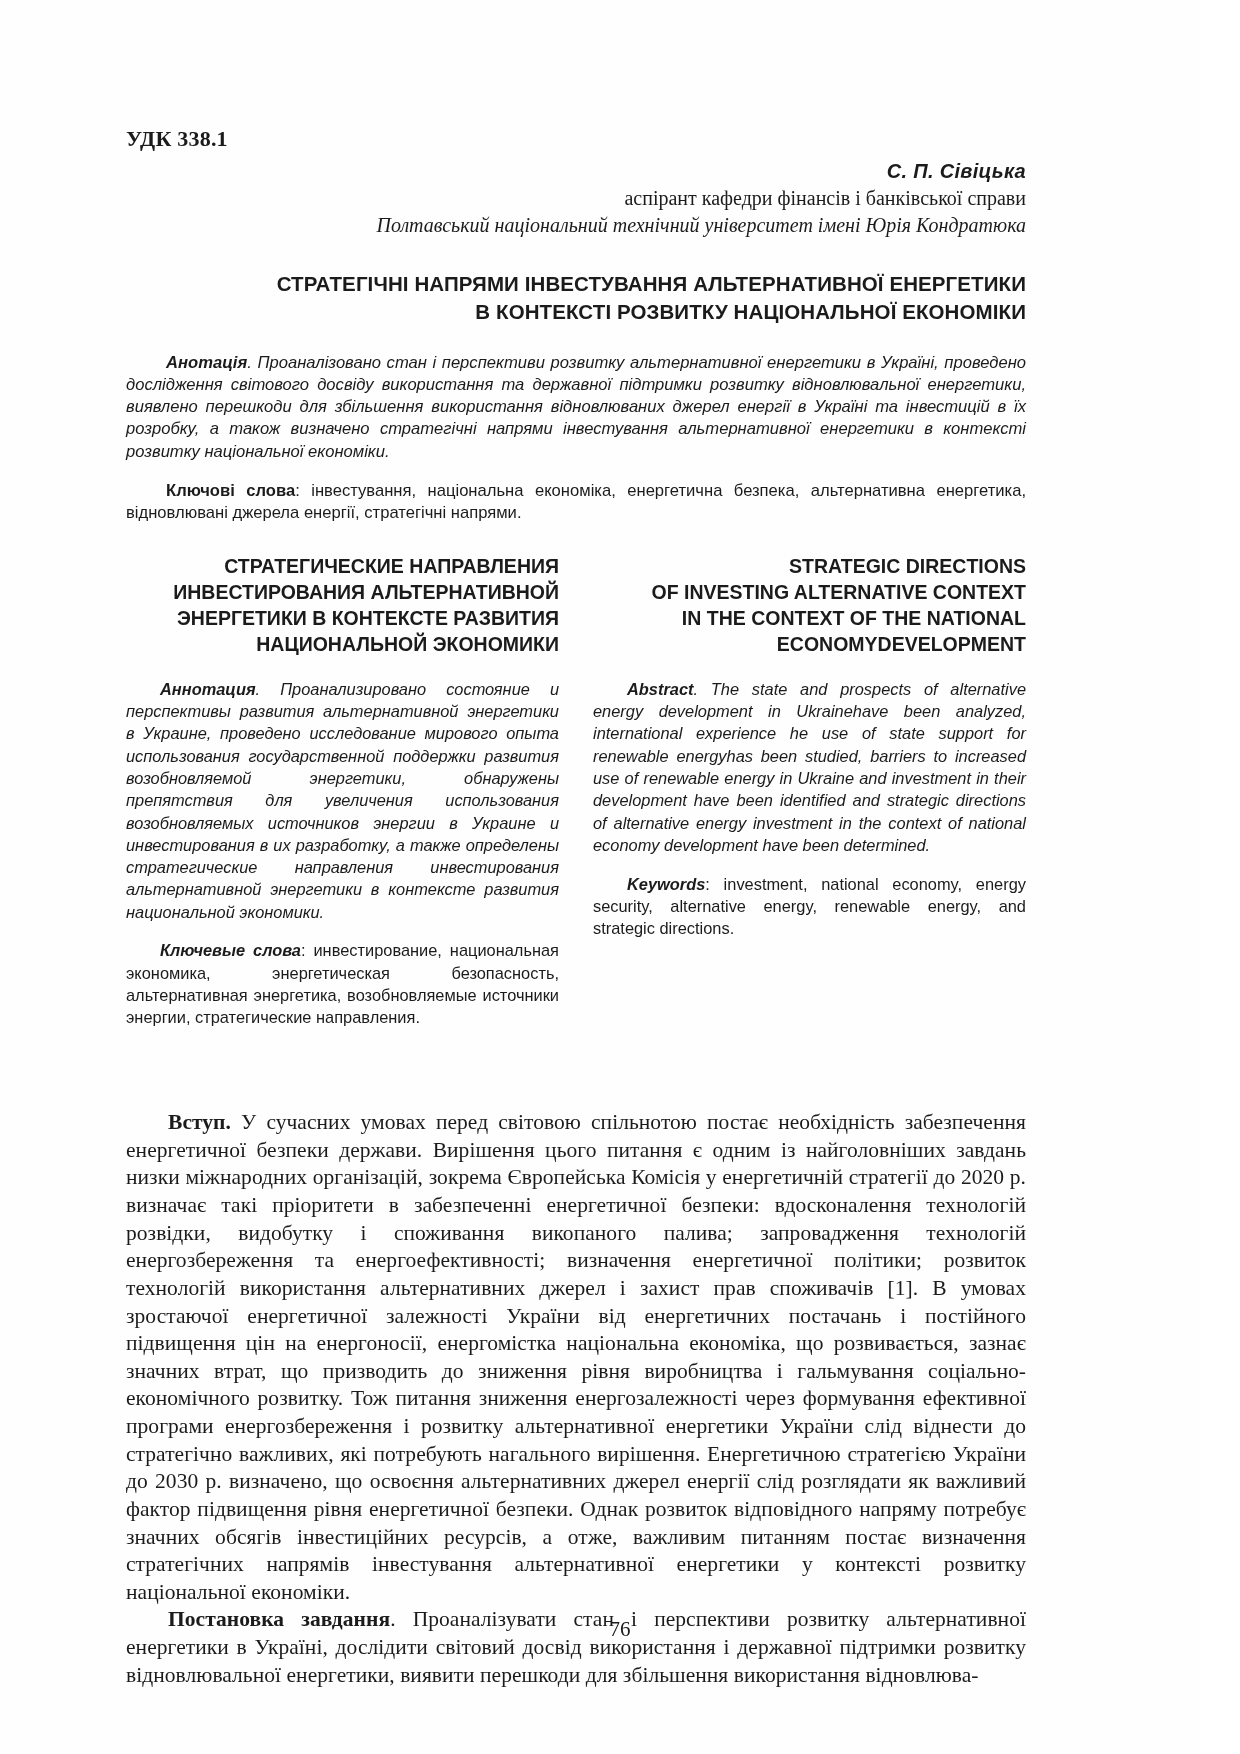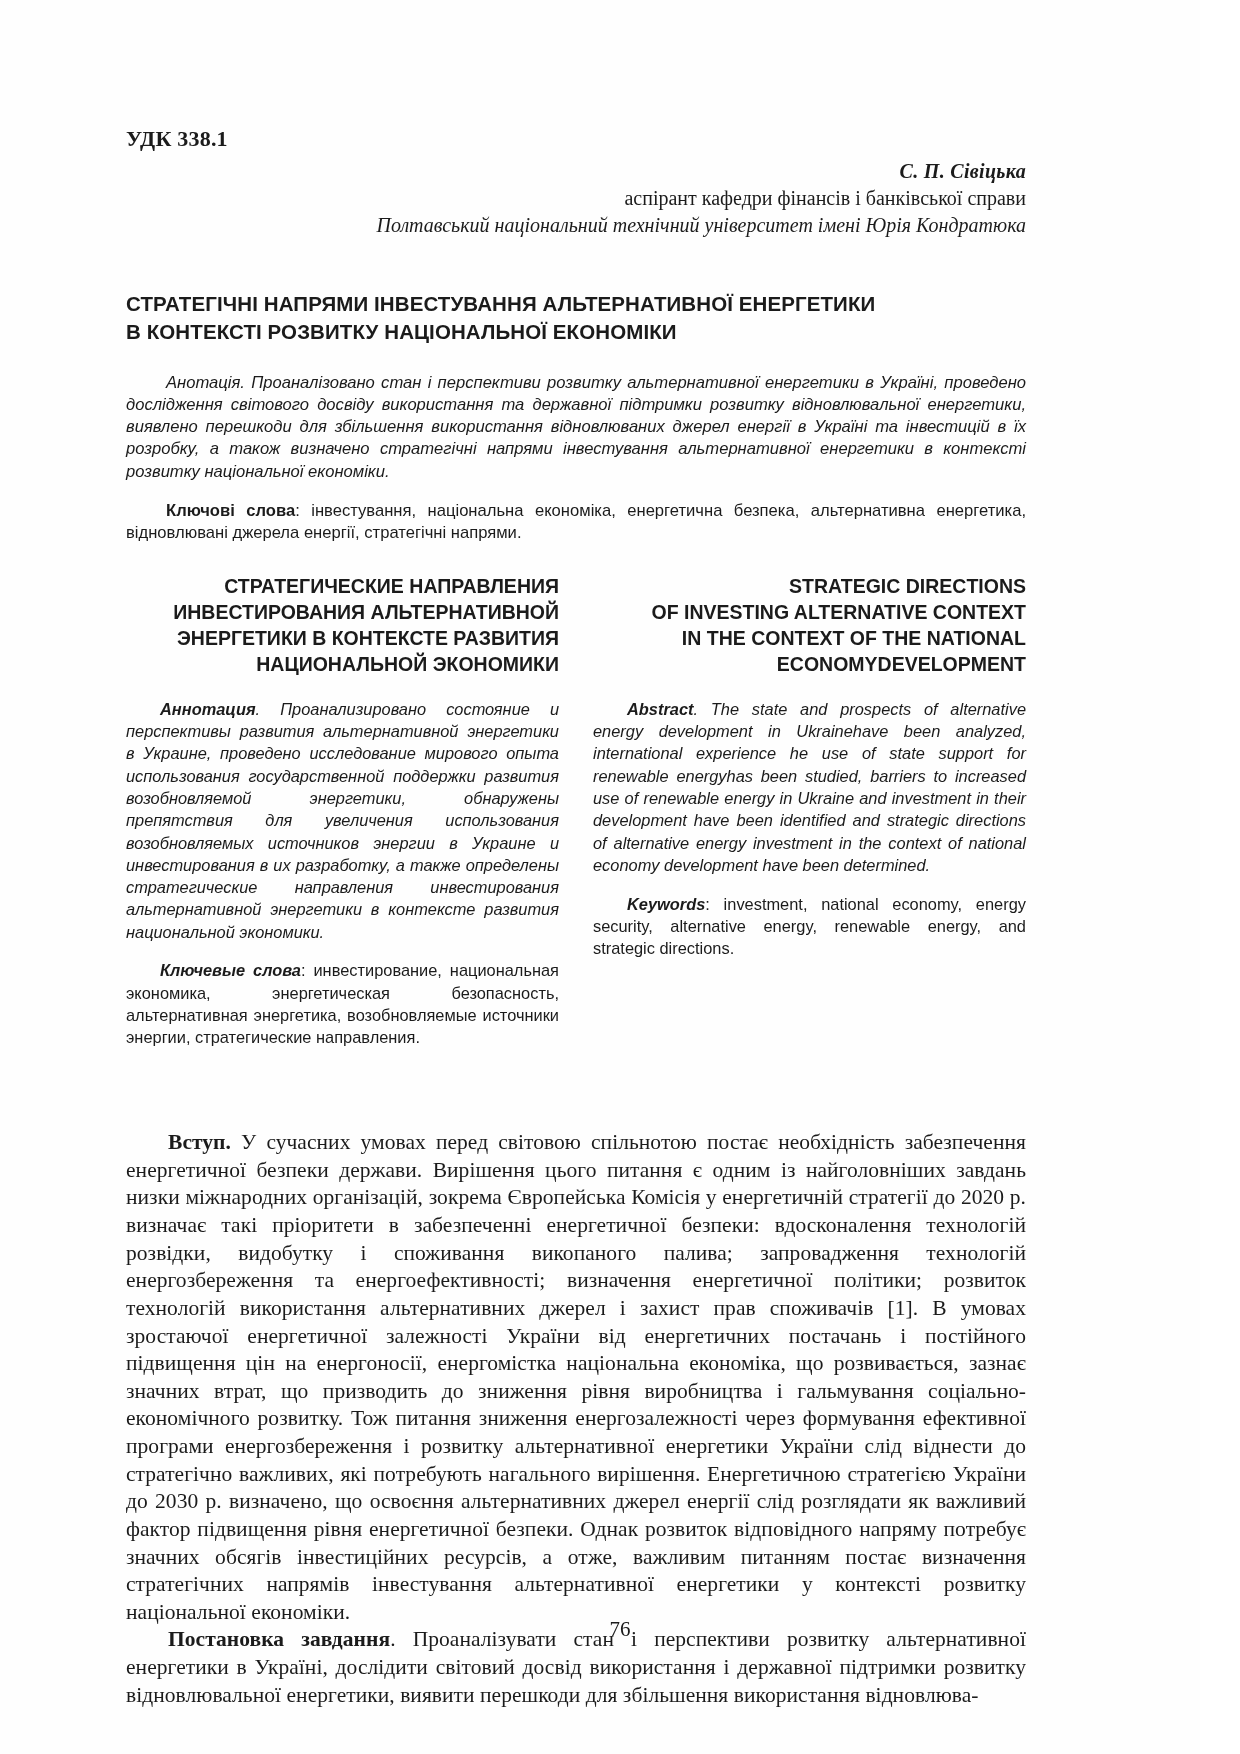--- a/index.html
+++ b/index.html
@@ -36,21 +36,21 @@
   .udc-row {
     display: block;
     font-family: "Liberation Serif", "DejaVu Serif", serif;
     font-weight: bold;
     font-size: 22px;
     letter-spacing: 0.2px;
     line-height: 1.2;
   }
   .author-name {
     text-align: right;
-    font-family: Liberation Serif, serif;
+    font-family: Liberation Sans, sans-serif;
     font-style: italic;
     font-weight: bold;
     font-size: 20px;
     margin-top: 8px;
     letter-spacing: 0.3px;
   }
   .author-affil {
     text-align: right;
     font-family: "Liberation Serif", "DejaVu Serif", serif;
     font-size: 20px;
@@ -61,42 +61,42 @@
     text-align: right;
     font-family: "Liberation Serif", "DejaVu Serif", serif;
     font-style: italic;
     font-size: 20px;
     margin-top: 2px;
     line-height: 1.25;
   }
 
   
   .main-title {
-    margin-top: 52px;
-    text-align: left;
+    margin-top: 32px;
+    text-align: right;
     font-family: "Liberation Sans", "DejaVu Sans", sans-serif;
     font-weight: bold;
     font-size: 20.5px;
     line-height: 1.35;
     letter-spacing: 0.1px;
   }
   .main-title span { display: block; }
 
   
   .ua-abstract {
     margin-top: 26px;
     font-family: "Liberation Sans", "DejaVu Sans", sans-serif;
     font-style: italic;
     font-size: 16.6px;
     line-height: 1.34;
     text-align: justify;
     text-indent: 40px;
   }
   .ua-abstract b {
-    font-weight: normal;
+    font-weight: bold;
     font-style: italic;
   }
   .ua-keywords {
     margin-top: 2px;
     font-family: "Liberation Sans", "DejaVu Sans", sans-serif;
     font-style: normal;
     font-size: 16.6px;
     line-height: 1.34;
     text-align: justify;
     text-indent: 40px;

